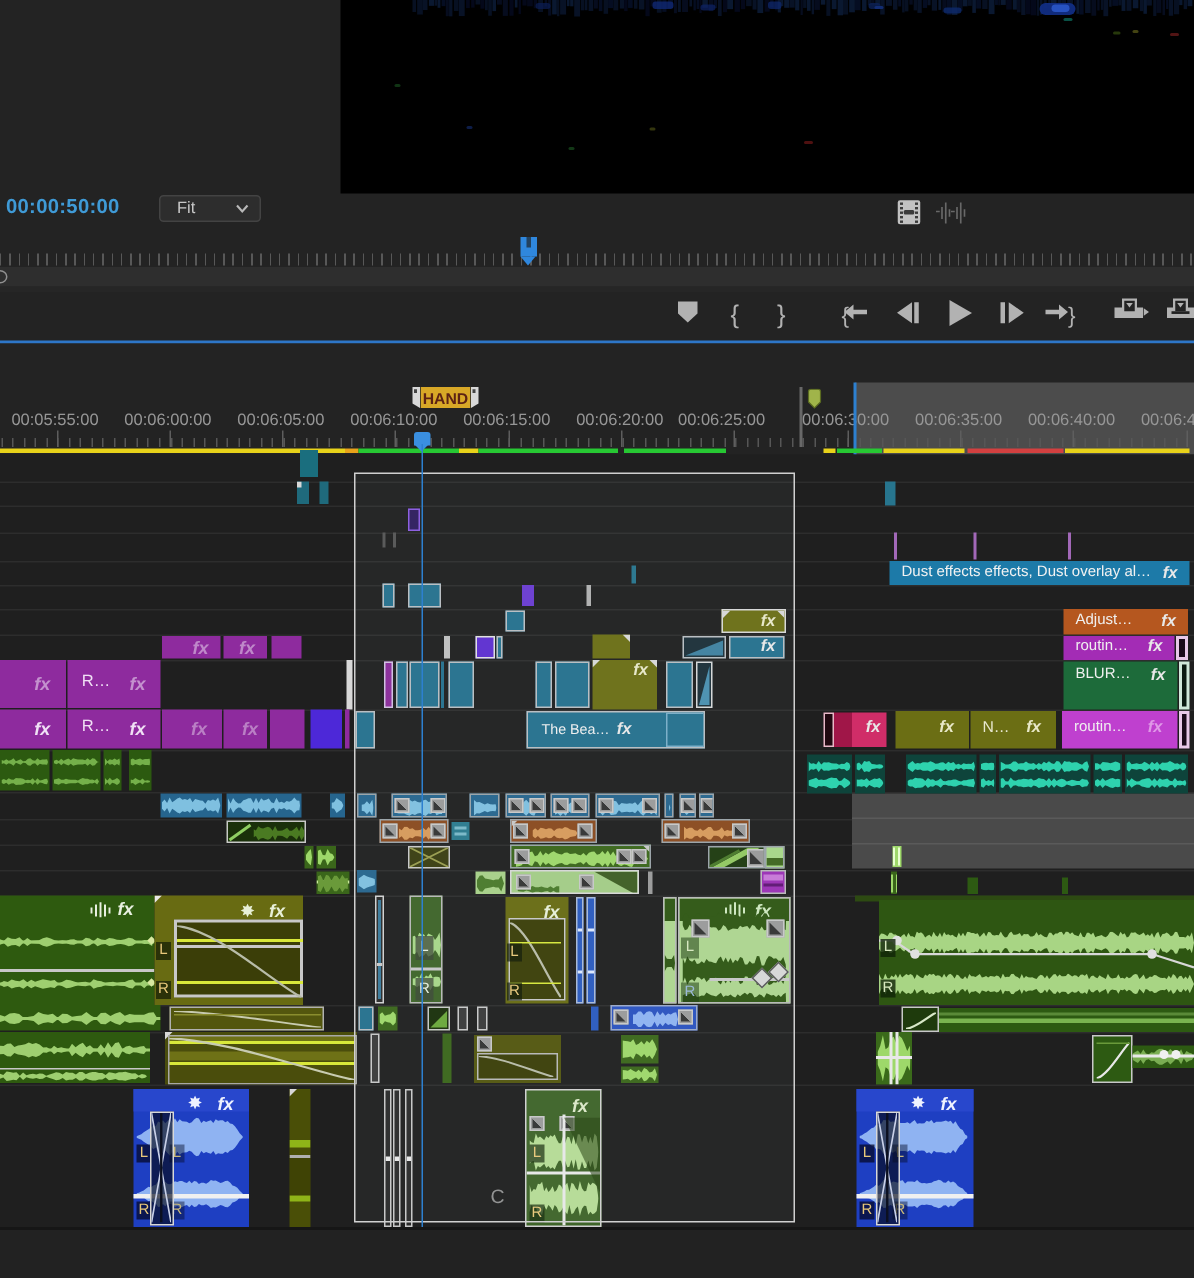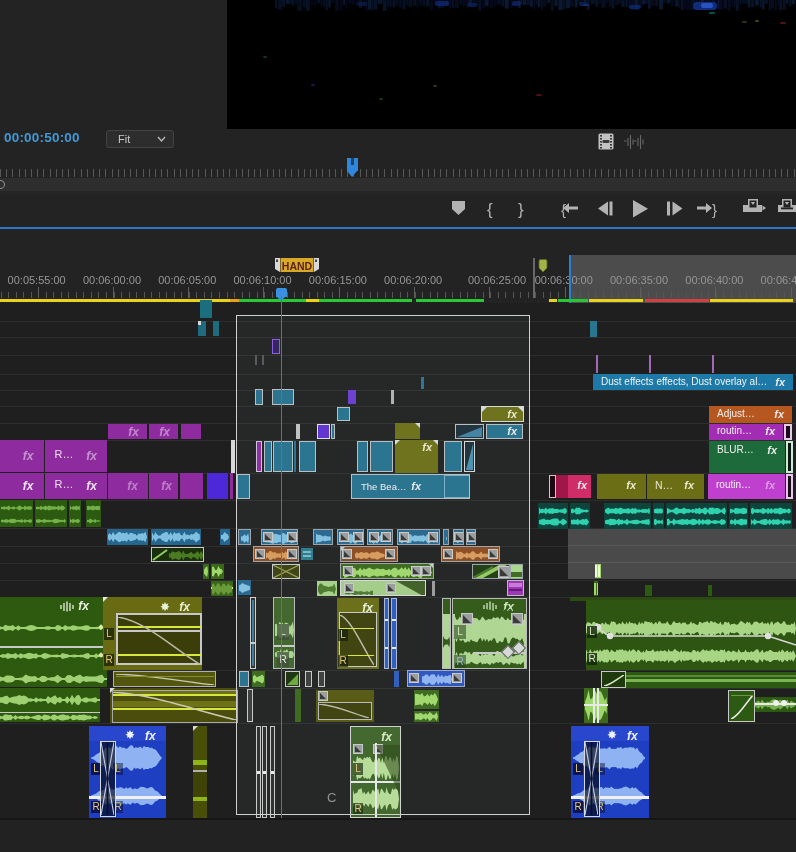--- a/index.html
+++ b/index.html
@@ -264,21 +264,21 @@
   </svg>
 <div class="ab" style="left:0;top:227px;width:796px;height:2px;background:#2d76c8;"></div>
 <div class="ab" style="left:0;top:229px;width:796px;height:74px;background:#232323;"></div>
 <div class="ab" style="left:570px;top:255px;width:226px;height:48px;background:#4c4c4c;"></div>
 <div class="tick-lbl" style="left:7.6px;top:274px;">00:05:55:00</div>
 <div class="tick-lbl" style="left:82.9px;top:274px;">00:06:00:00</div>
 <div class="tick-lbl" style="left:158.2px;top:274px;">00:06:05:00</div>
 <div class="tick-lbl" style="left:233.5px;top:274px;">00:06:10:00</div>
 <div class="tick-lbl" style="left:308.8px;top:274px;">00:06:15:00</div>
 <div class="tick-lbl" style="left:384.1px;top:274px;">00:06:20:00</div>
-<div class="tick-lbl" style="left:468px;top:274px;">00:06:25:00</div>
+<div class="tick-lbl" style="left:452px;top:274px;">00:06:25:00</div>
 <div class="tick-lbl" style="left:534.7px;top:274px;">00:06:30:00</div>
 <div class="tick-lbl" style="left:610.0px;top:274px;">00:06:35:00</div>
 <div class="tick-lbl" style="left:685.3px;top:274px;">00:06:40:00</div>
 <div class="tick-lbl" style="left:760.6px;top:274px;">00:06:45:00</div>
 <div class="ab" style="left:0.60px;top:292px;width:1px;height:6px;background:#565656;"></div>
 <div class="ab" style="left:8.13px;top:292px;width:1px;height:6px;background:#565656;"></div>
 <div class="ab" style="left:15.66px;top:292px;width:1px;height:6px;background:#565656;"></div>
 <div class="ab" style="left:23.19px;top:292px;width:1px;height:6px;background:#565656;"></div>
 <div class="ab" style="left:30.72px;top:292px;width:1px;height:6px;background:#565656;"></div>
 <div class="ab" style="left:38.25px;top:292px;width:1px;height:6px;background:#565656;"></div>

